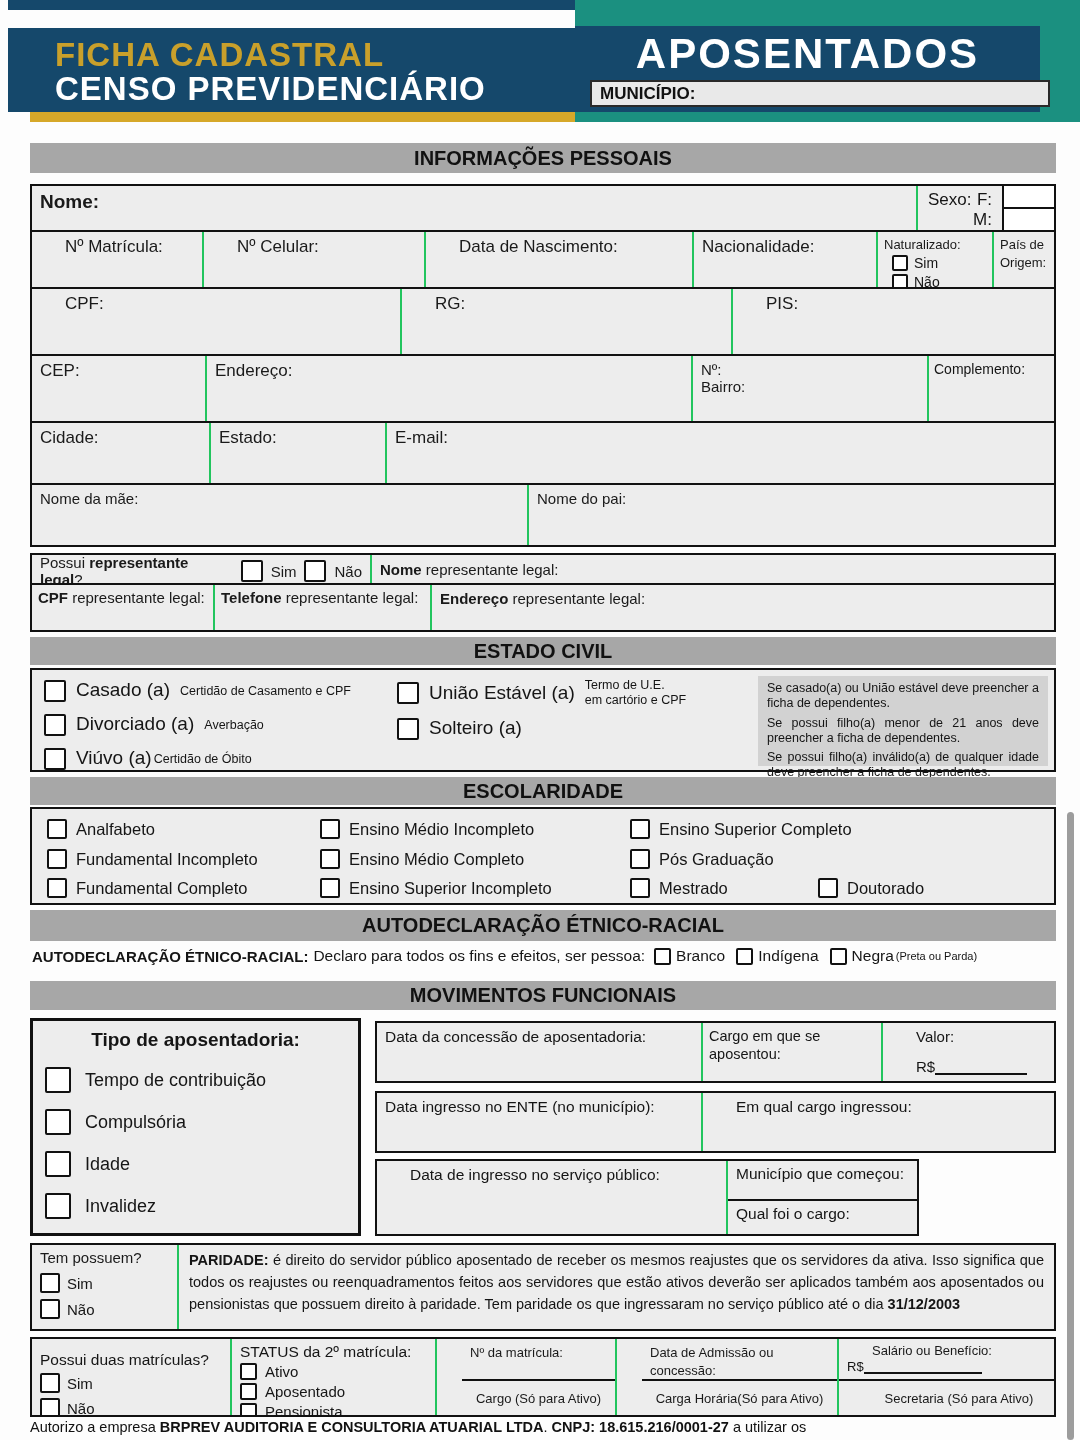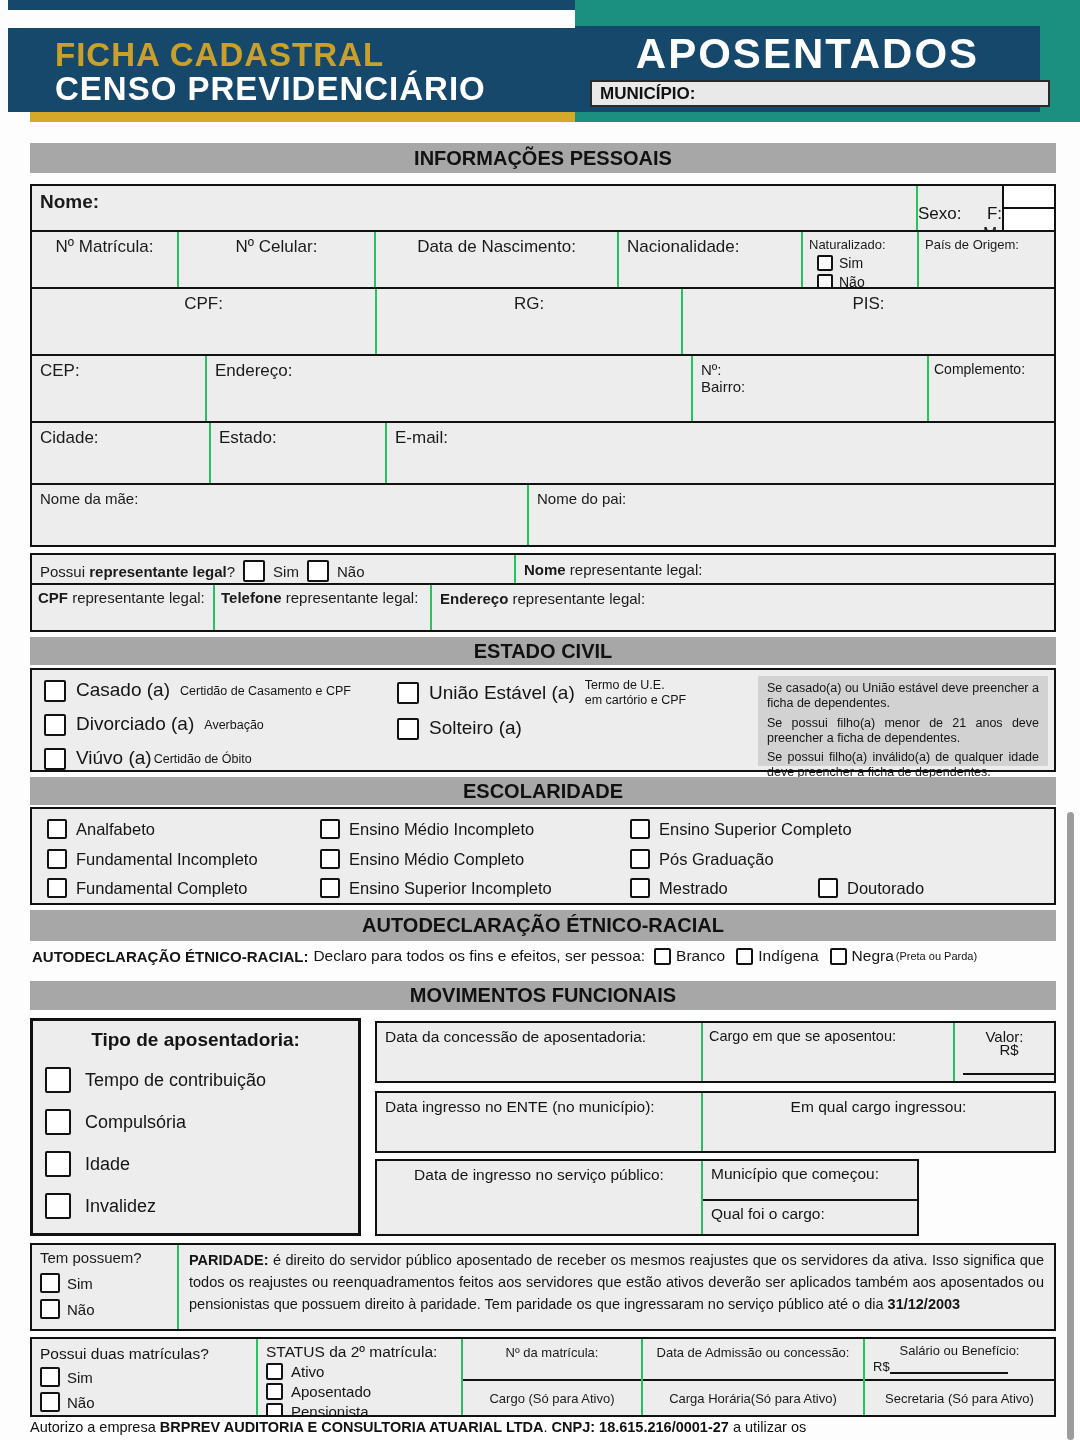--- a/index.html
+++ b/index.html
@@ -21,33 +21,33 @@
   .hdr-strip-teal { position:absolute; left:575px; top:112px; width:505px; height:10px; background:var(--teal); }
   
   .band { position:absolute; left:30px; width:1026px; height:30px; background:#a7a7a7; color:#111;
           font-weight:bold; font-size:20px; text-align:center; display:flex; align-items:center; justify-content:center; }
   .row { position:absolute; left:30px; width:1026px; display:flex; background:#ededed; border:2px solid #111; }
   .c { border-right:2px solid #22c55e; padding:5px 8px; position:relative; overflow:hidden; }
   .c.last { border-right:none; }
   .lbl { font-size:17px; color:#1a1a1a; }
   .lbl-sm { font-size:15px; color:#1a1a1a; }
   .lbl-xs { font-size:13px; color:#1a1a1a; }
-  .ctr { text-align:center; }
+  .ctr { text-align:left;margin-left:25px; }
   .cb { background:#fff; border:2px solid #111; border-radius:2px; flex:0 0 auto; display:inline-block; }
   .cb22 { width:22px; height:22px; }
   .cb20 { width:20px; height:20px; }
   .cb17 { width:17px; height:17px; }
   .cb16 { width:16px; height:16px; }
   .cb26 { width:26px; height:26px; }
   .cbrow { display:flex; align-items:center; gap:8px; }
   .b { font-weight:bold; }
   .underline-slot { display:inline-block; border-bottom:2px solid #111; vertical-align:bottom; }
   
   .sexo-wrap { display:flex; height:100%; }
-  .sexo-labels { flex:1; padding:4px 0; display:flex; flex-direction:column; justify-content:space-between;margin-top:14px; }
+  .sexo-labels { flex:1; padding:4px 10px; display:flex; flex-direction:column; justify-content:space-between; }
   .sexo-line { display:flex; justify-content:space-between; font-size:17px; }
   .sexo-line.m { justify-content:flex-end; }
   .sexo-boxes { width:52px; border-left:2px solid #111; display:flex; flex-direction:column; }
   .sexo-box { flex:1; background:#fff; }
   .sexo-box.f { border-bottom:2px solid #111; }
   
   .ecbox { position:absolute; left:30px; top:668px; width:1026px; height:104px; background:#ededed; border:2px solid #111; }
   .ec-item { position:absolute; display:flex; align-items:flex-end; gap:10px; }
   .ec-label { font-size:19px; line-height:24px; }
   .ec-note { font-size:12.5px; line-height:15px; padding-bottom:3px; }
@@ -189,21 +189,21 @@
   <div class="row" style="top:483px; height:64px">
     <div class="c" style="width:497px">
       <span class="lbl-sm">Nome da mãe:</span>
     </div>
     <div class="c last" style="flex:1">
       <span class="lbl-sm">Nome do pai:</span>
     </div>
   </div>
 
   <div class="row" style="top:553px; height:32px">
-    <div class="c" style="width:484px; display:flex; align-items:center; gap:8px; padding:16px 8px">
+    <div class="c" style="width:340px; display:flex; align-items:center; gap:8px; padding:16px 8px">
       <span class="lbl-sm"><span>Possui </span><span class="b">representante legal</span><span>?</span></span>
       <span class="cb cb22"></span>
       <span class="lbl-sm">Sim</span>
       <span class="cb cb22"></span>
       <span class="lbl-sm">Não</span>
     </div>
     <div class="c last" style="flex:1; display:flex; align-items:center">
       <span class="lbl-sm"><span class="b">Nome</span><span> representante legal:</span></span>
     </div>
   </div>
@@ -331,21 +331,21 @@
     <div class="tipo-item">
       <span class="cb cb26"></span>
       <span>Invalidez</span>
     </div>
   </div>
 
   <div class="row" style="left:375px; width:681px; top:1021px; height:62px">
     <div class="c" style="width:326px">
       <span style="font-size:15.5px">Data da concessão de aposentadoria:</span>
     </div>
-    <div class="c" style="width:252px; padding:4px 6px">
+    <div class="c" style="width:180px; padding:4px 6px">
       <span style="font-size:14.5px">Cargo em que se aposentou:</span>
     </div>
     <div class="c last ctr" style="flex:1">
       <span style="font-size:15px">Valor:</span>
       <span class="valor-rs"><span>R$</span><span class="underline-slot" style="width:92px"></span></span>
     </div>
   </div>
 
   <div class="row" style="left:375px; width:681px; top:1091px; height:62px">
     <div class="c" style="width:326px">
@@ -381,21 +381,21 @@
         <span class="cb cb20"></span>
         <span>Não</span>
       </div>
     </div>
     <div class="c last par-text">
       <span class="b">PARIDADE:</span><span> é direito do servidor público aposentado de receber os mesmos reajustes que os servidores da ativa. Isso significa que todos os reajustes ou reenquadramentos feitos aos servidores que estão ativos deverão ser aplicados também aos aposentados ou pensionistas que possuem direito à paridade. Tem paridade os que ingressaram no serviço público até o dia </span><span class="b">31/12/2003</span>
     </div>
   </div>
 
   <div class="row" style="top:1337px; height:80px">
-    <div class="c" style="width:226px; padding:6px 8px">
+    <div class="c" style="width:200px; padding:12px 8px">
       <span style="font-size:15.5px">Possui duas matrículas?</span>
       <div class="mini-cb-row" style="margin-top:4px">
         <span class="cb cb20"></span>
         <span>Sim</span>
       </div>
       <div class="mini-cb-row" style="margin-top:5px">
         <span class="cb cb20"></span>
         <span>Não</span>
       </div>
     </div>

